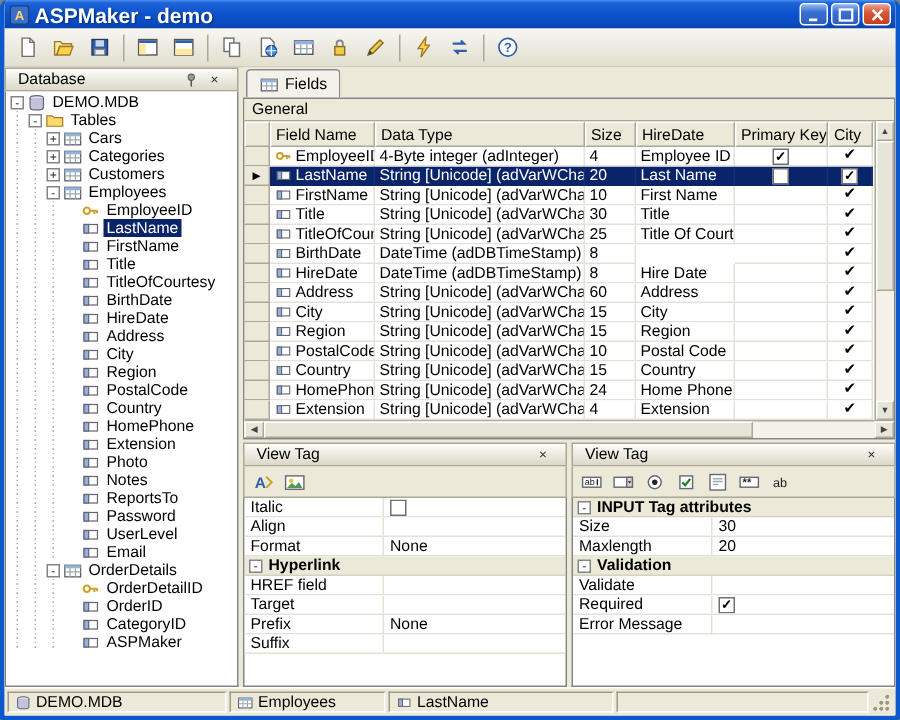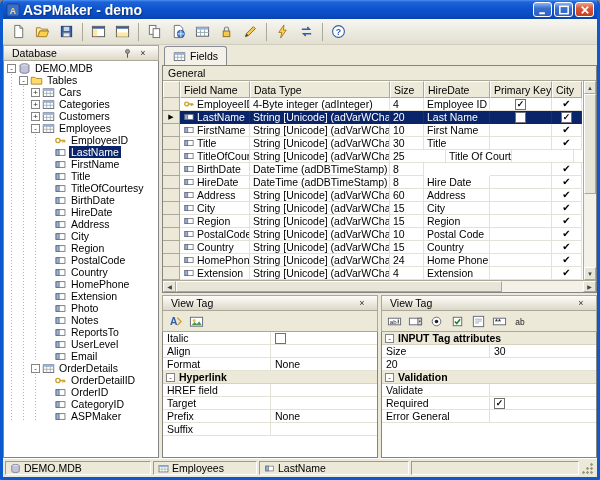--- a/index.html
+++ b/index.html
@@ -66,21 +66,21 @@
   .hscroll .sbtn{width:13px;height:100%}
   .htrack{flex:1;position:relative}
   .hthumb{position:absolute;left:0;top:0;bottom:0;width:80%;background:#E7E4D8;border:1px solid #fff;border-right-color:#ACA899;border-bottom-color:#ACA899}
 
   .bottom{flex:1;display:flex;gap:3px;margin-top:2px;min-height:0}
   .panel{flex:1;display:flex;flex-direction:column;min-width:0}
   .ptb{height:21px;flex:none;display:flex;align-items:center;gap:1px;padding:0 2px;background:#ECE9D8;border:1px solid #ACA899;border-top:none}
   .ptb .tb-btn{width:20px;height:18px}
   .props{flex:1;background:#fff;border:1px solid #848484;border-top:none;overflow:hidden}
   .prow{display:flex;align-items:center;height:13px;border-bottom:1px solid #E4E1D6;font-size:10.5px;background:#fff;overflow:hidden}
-  .plabel{width:108px;flex:none;padding:4px 4px;border-right:1px solid #E4E1D6;overflow:hidden;white-space:nowrap;height:100%;display:flex;align-items:center}
+  .plabel{width:93px;flex:none;padding:4px 4px;border-right:1px solid #E4E1D6;overflow:hidden;white-space:nowrap;height:100%;display:flex;align-items:center}
   .pvalue{flex:1;padding:0 4px;overflow:hidden;white-space:nowrap;display:flex;align-items:center}
   .prow.group{background:#ECE9D8;font-weight:bold;gap:4px;padding:0 3px;border-bottom:1px solid #D6D2C2}
   .gbox{width:9px;height:9px;flex:none;border:1px solid #848484;background:#fff;font-size:8px;line-height:7px;text-align:center;font-weight:normal;color:#222}
 
   .statusbar{height:19px;flex:none;display:flex;gap:2px;align-items:stretch;background:#ECE9D8;padding:2px;border-top:1px solid #fff}
   .spanel{border:1px solid;border-color:#9D9A88 #FFFFFF #FFFFFF #9D9A88;display:flex;align-items:center;gap:3px;padding:0 4px;font-size:10.5px;overflow:hidden;white-space:nowrap;flex:none}
   .spanel.fill{flex:1}
   .grip{width:14px;flex:none;border:none;background-image:
     radial-gradient(circle at 2.5px 11.5px,#9B9884 1.1px,transparent 1.5px),
     radial-gradient(circle at 6.5px 11.5px,#9B9884 1.1px,transparent 1.5px),
@@ -555,20 +555,33 @@
             <span class="guide"></span>
             <span class="guide"></span>
             <span class="guide"></span>
             <span class="expbox none"></span>
             <span class="ic tree-ic">
               <svg viewBox="0 0 16 16" width="13" height="13">
                 <rect x="2.5" y="4.5" width="11" height="7" fill="#fff" stroke="#667"></rect>
                 <rect x="2.5" y="4.5" width="3.8" height="7" fill="#94B3DA" stroke="#667"></rect>
               </svg>
             </span>
+            <span class="tlabel">Password</span>
+          </div>
+          <div class="tree-row">
+            <span class="guide"></span>
+            <span class="guide"></span>
+            <span class="guide"></span>
+            <span class="expbox none"></span>
+            <span class="ic tree-ic">
+              <svg viewBox="0 0 16 16" width="13" height="13">
+                <rect x="2.5" y="4.5" width="11" height="7" fill="#fff" stroke="#667"></rect>
+                <rect x="2.5" y="4.5" width="3.8" height="7" fill="#94B3DA" stroke="#667"></rect>
+              </svg>
+            </span>
             <span class="tlabel">UserLevel</span>
           </div>
           <div class="tree-row">
             <span class="guide"></span>
             <span class="guide"></span>
             <span class="guide"></span>
             <span class="expbox none"></span>
             <span class="ic tree-ic">
               <svg viewBox="0 0 16 16" width="13" height="13">
                 <rect x="2.5" y="4.5" width="11" height="7" fill="#fff" stroke="#667"></rect>
@@ -761,21 +774,21 @@
                   <div class="gc" style="width: 70px;">
                     <span class="ic">
                       <svg viewBox="0 0 16 16" width="12" height="12">
                         <rect x="2.5" y="4.5" width="11" height="7" fill="#fff" stroke="#667"></rect>
                         <rect x="2.5" y="4.5" width="3.8" height="7" fill="#94B3DA" stroke="#667"></rect>
                       </svg>
                     </span>
                     <span>TitleOfCourtesy</span>
                   </div>
                   <div class="gc" style="width: 140px;">String [Unicode] (adVarWChar)</div>
-                  <div class="gc" style="width: 56px;">25</div>
+                  <div class="gc" style="width: 34px;">25</div>
                   <div class="gc" style="width: 66px;">Title Of Courtesy</div>
                   <div class="gc center" style="width: 62px;"></div>
                   <div class="gc center" style="width: 30px;">
                     <span class="mark">✔</span>
                   </div>
                 </div>
                 <div class="grow">
                   <div class="gc rowsel" style="width: 17px;"></div>
                   <div class="gc" style="width: 70px;">
                     <span class="ic">
@@ -1096,38 +1109,39 @@
           <div class="props">
               <div class="prow group">
                 <span class="gbox">-</span>
                 <span>INPUT Tag attributes</span>
               </div>
               <div class="prow">
                 <div class="plabel">Size</div>
                 <div class="pvalue">30</div>
               </div>
               <div class="prow">
+                <div class="plabel">Maxlength</div>
                 <div class="pvalue">20</div>
               </div>
               <div class="prow group">
                 <span class="gbox">-</span>
                 <span>Validation</span>
               </div>
               <div class="prow">
                 <div class="plabel">Validate</div>
                 <div class="pvalue"></div>
               </div>
               <div class="prow">
                 <div class="plabel">Required</div>
                 <div class="pvalue">
                   <span class="cb checked"></span>
                 </div>
               </div>
               <div class="prow">
-                <div class="plabel">Error General</div>
+                <div class="plabel">Error Message</div>
                 <div class="pvalue"></div>
               </div>
             </div>
         </div>
 
       </div>
     </div>
   </div>
 
   <div class="statusbar">

